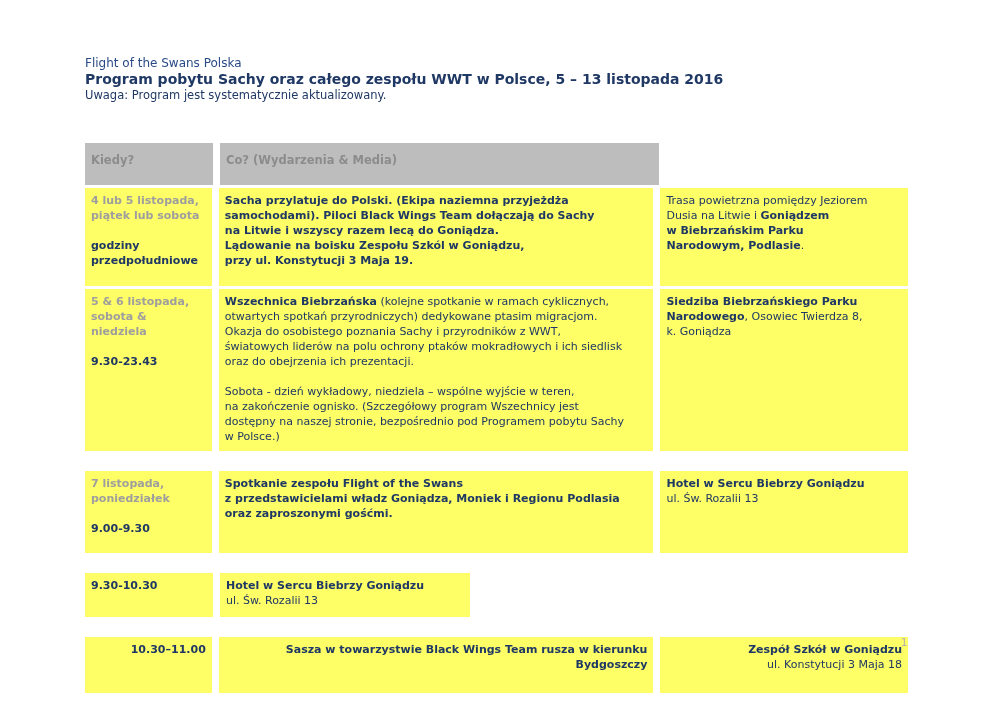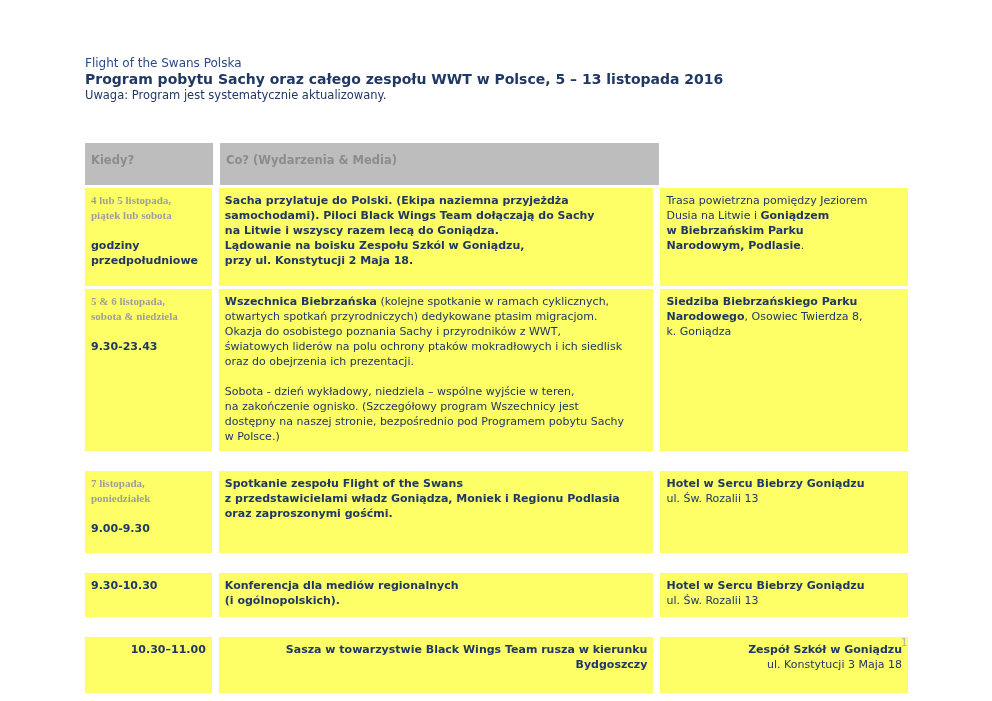--- a/index.html
+++ b/index.html
@@ -23,21 +23,21 @@
   .c3 { width:250px; }
   .hrow .cell { background:#BDBDBD; height:42px; padding-top:10px; }
   .hrow .cell > span { color:#8C8C8C; font-weight:bold; font-size:11.5px; }
   .r1 .cell { min-height:98px; }
   .r2 .cell { min-height:162px; }
   .r3 .cell { min-height:82px; }
   .r4 .cell { min-height:44px; }
   .r5 .cell { min-height:56px;text-align:right; }
   .pre { white-space:pre-line; }
   .b { font-weight:bold; }
-  .when-gray { color:#9E9E9E; font-weight:bold; white-space:pre-line;font-family:Liberation Serif, serif; }
+  .when-gray { color:#9E9E9E; font-weight:bold; white-space:pre-line; }
   .when-blue { color:#1F3864; font-weight:bold; white-space:pre-line; }
   .when-blue.gap { margin-top:15px; }
   .pagenum { position:absolute; left:901px; top:637px; color:#B0B0B0; font-size:10px; }
 </style>
 </head>
 <body>
 
 <div class="page">
 
   <div class="doc-header">
@@ -57,21 +57,21 @@
       <div class="cell c1">
         <div class="when-gray">4 lub 5 listopada,
 piątek lub sobota</div>
         <div class="when-blue gap">godziny
 przedpołudniowe</div>
       </div>
       <div class="cell c2"><span class="b pre">Sacha przylatuje do Polski. (Ekipa naziemna przyjeżdża
 samochodami). Piloci Black Wings Team dołączają do Sachy
 na Litwie i wszyscy  razem lecą do Goniądza.
 Lądowanie na boisku Zespołu Szkól w Goniądzu,
-przy ul. Konstytucji 2 Maja 18.</span></div>
+przy ul. Konstytucji 3 Maja 19.</span></div>
       <div class="cell c3"><span class="pre">Trasa powietrzna pomiędzy Jeziorem
 Dusia na Litwie i </span><span class="b pre">Goniądzem
 w Biebrzańskim Parku
 Narodowym, Podlasie</span><span class="pre">.</span></div>
     </div>
 
     <div class="trow r2 g4">
       <div class="cell c1">
         <div class="when-gray">5 &amp; 6 listopada,
 sobota &amp; niedziela</div>
@@ -102,22 +102,20 @@
 z przedstawicielami władz Goniądza, Moniek i Regionu Podlasia
 oraz zaproszonymi gośćmi.</span></div>
       <div class="cell c3"><span class="b pre">Hotel w Sercu Biebrzy Goniądzu</span><span class="pre">
 ul. Św. Rozalii 13</span></div>
     </div>
 
     <div class="trow r4 g4">
       <div class="cell c1">
         <div class="when-blue">9.30-10.30</div>
       </div>
-      <div class="cell c2"><span class="b pre">Konferencja dla mediów regionalnych
-(i ogólnopolskich).</span></div>
       <div class="cell c3"><span class="b pre">Hotel w Sercu Biebrzy Goniądzu</span><span class="pre">
 ul. Św. Rozalii 13</span></div>
     </div>
 
     <div class="trow r5 g4">
       <div class="cell c1">
         <div class="when-blue">10.30–11.00</div>
       </div>
       <div class="cell c2"><span class="b pre">Sasza w towarzystwie Black Wings Team rusza w kierunku
 Bydgoszczy</span></div>

